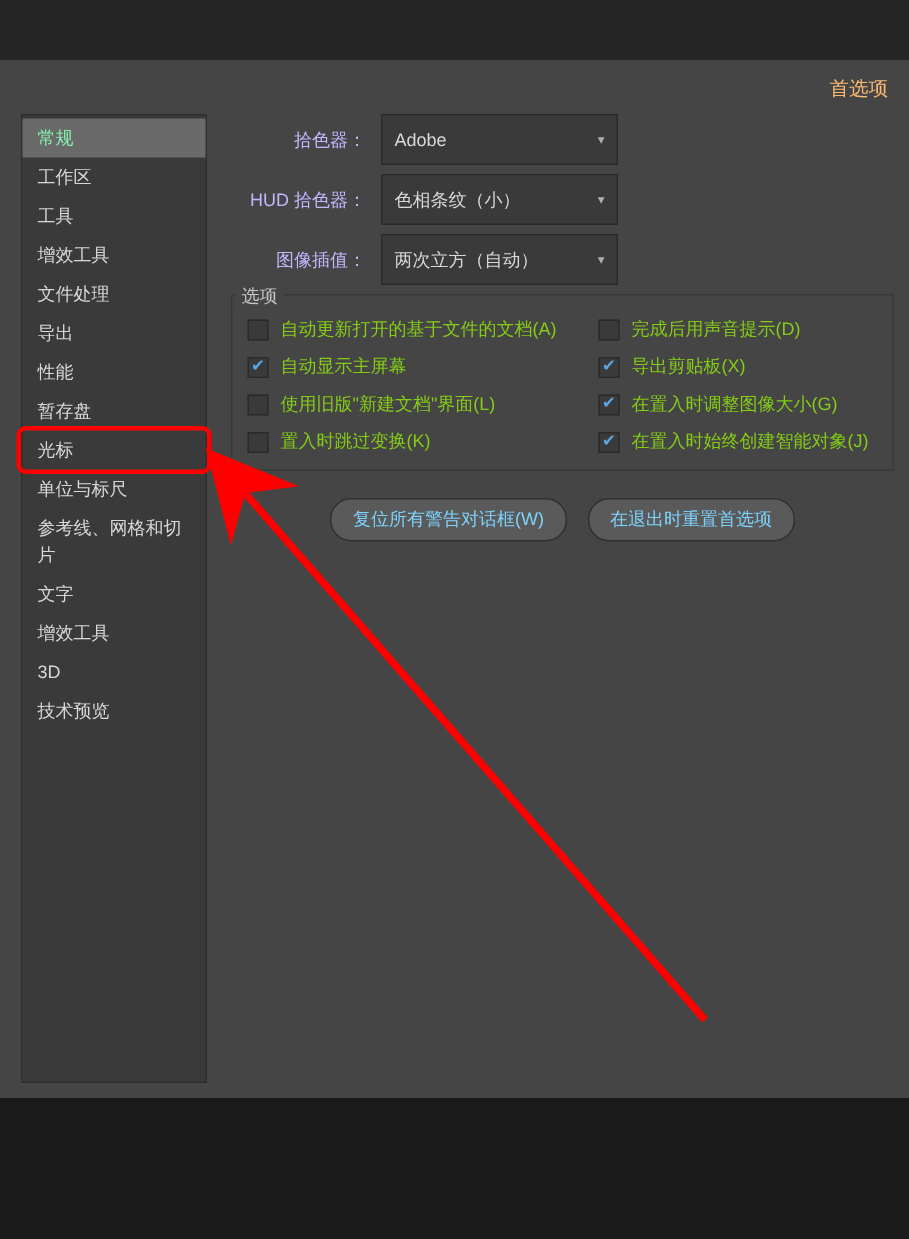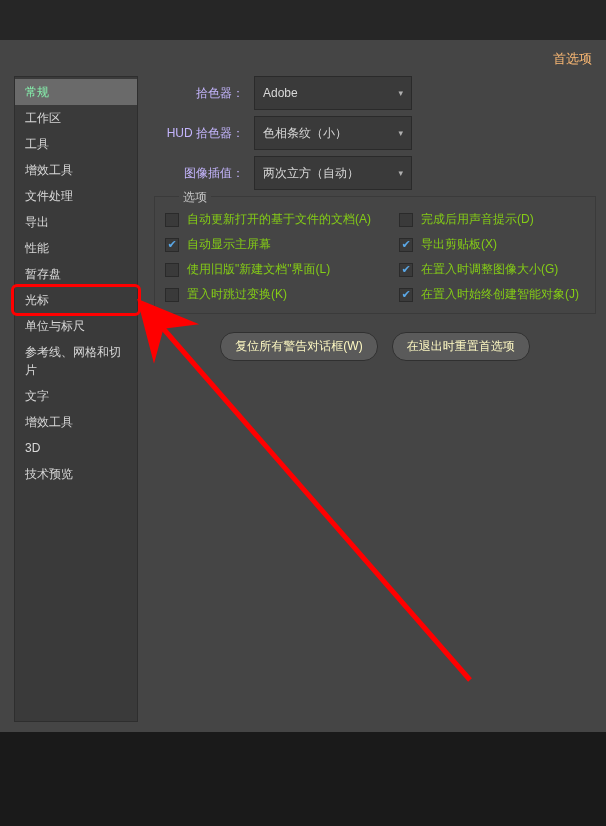--- a/index.html
+++ b/index.html
@@ -84,21 +84,21 @@
   }
   .fieldset {
     position: relative;
     border: 1px solid #3a3a3a;
     margin-top: 4px;
     padding: 14px 10px 10px 10px;
   }
   .fieldset-legend {
     position: absolute;
     top: -8px;
-    left: 24px;
+    left: 2px;
     background: #454545;
     padding: 0 4px;
     color: #c6c6c6;
   }
   .check-grid {
     display: grid;
     grid-template-columns: 230px 1fr;
     row-gap: 8px;
     column-gap: 4px;
   }
@@ -128,21 +128,21 @@
   .btn-row {
     display: flex;
     gap: 14px;
     justify-content: center;
     margin-top: 18px;
   }
   .btn {
     background: #5a5a5a;
     border: 1px solid #303030;
     border-radius: 14px;
-    color: #fef9c3;
+    color: #7dd3fc;
     padding: 5px 14px;
     cursor: default;
   }
   .highlight-box {
     position: absolute;
     border: 3px solid #ff0000;
     border-radius: 6px;
     pointer-events: none;
   }
   svg.arrow {

